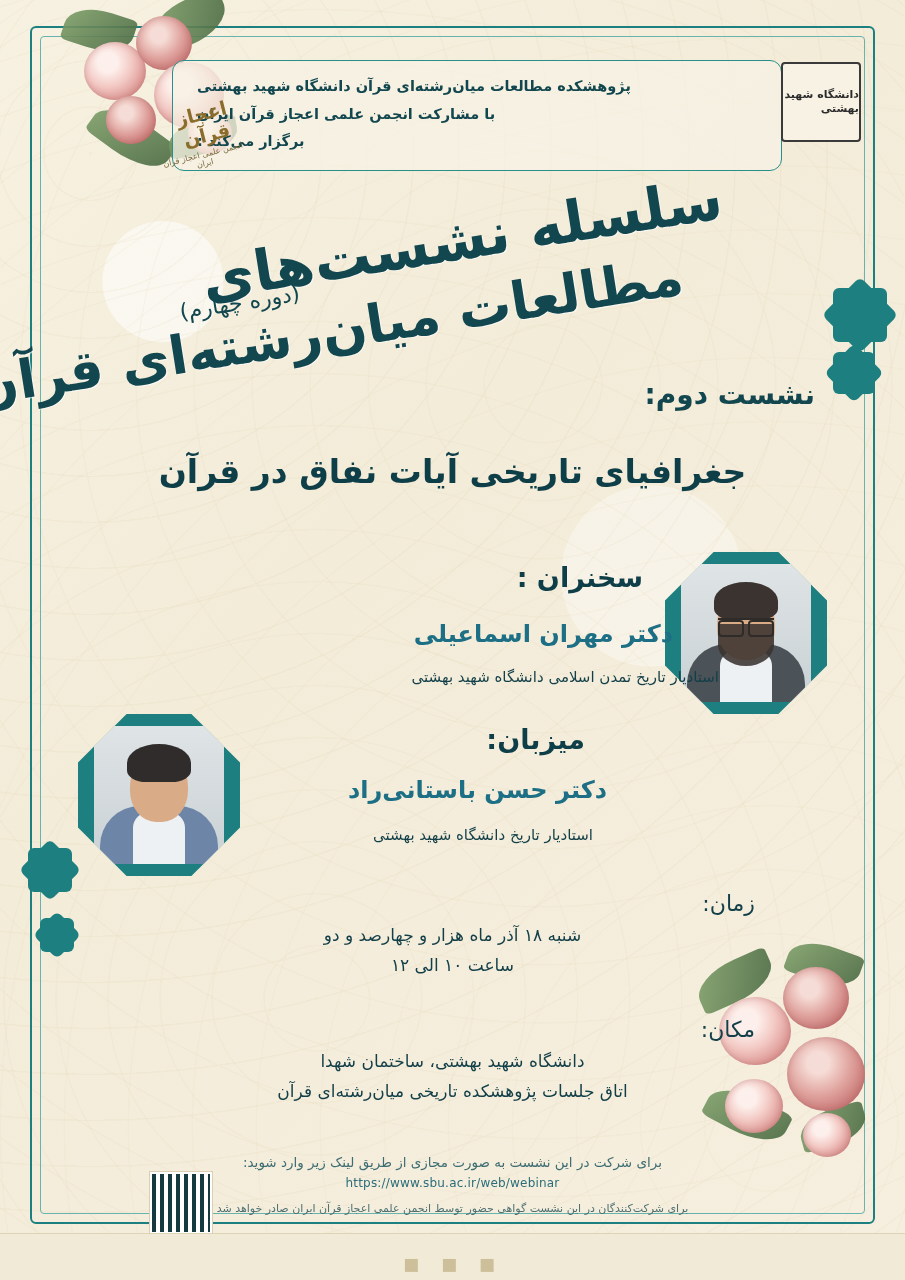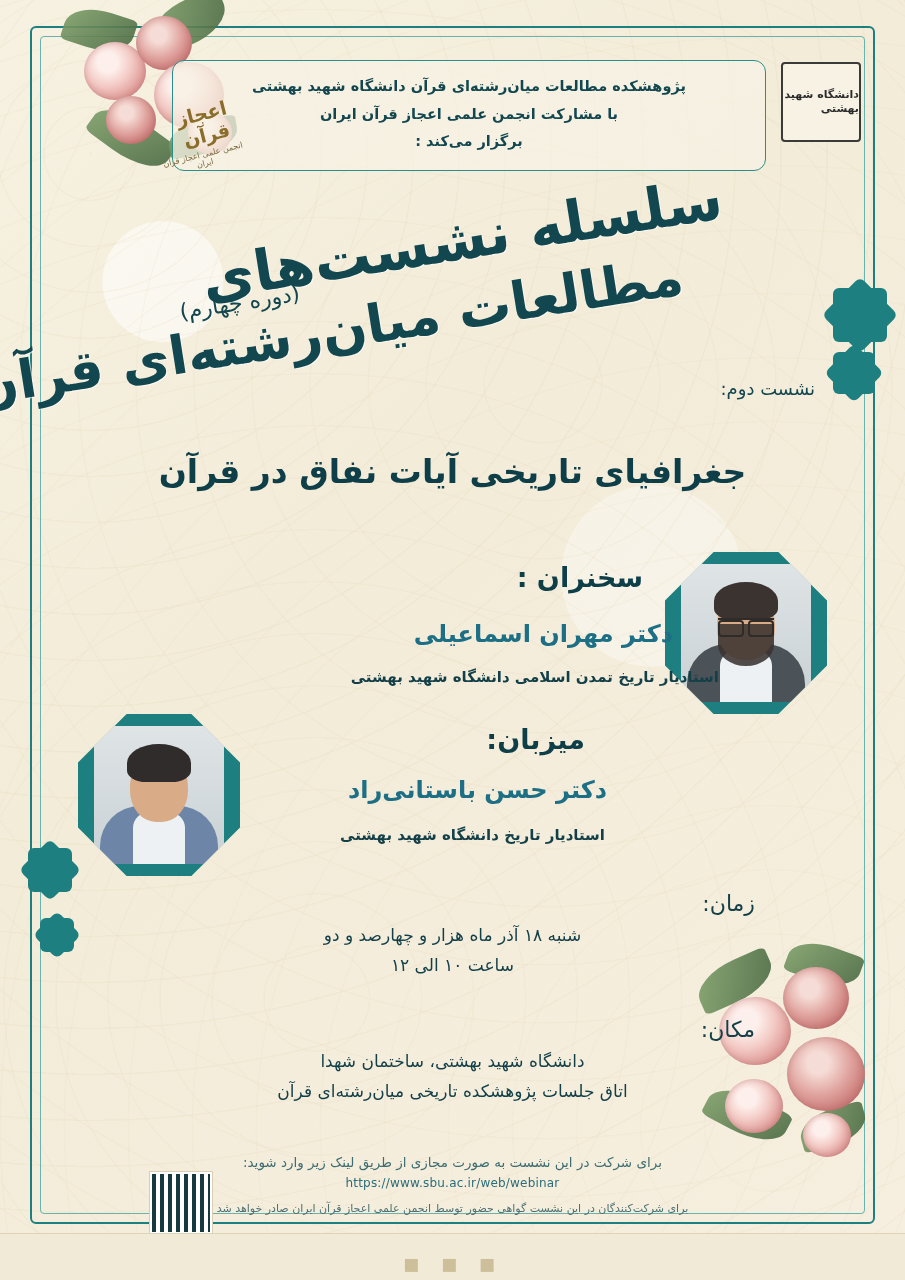--- a/index.html
+++ b/index.html
@@ -72,22 +72,22 @@
 
   
   .header-box {
     position: absolute;
     left: 172px;
     top: 60px;
     width: 560px;
     border: 1px solid #2a8f8a;
     border-radius: 12px;
     background: rgba(247,242,228,0.75);
-    padding: 12px 16px 14px;
-    text-align: center;
+    padding: 12px 24px 14px;
+    text-align: left;
     color: #0d3b45;
   }
   .header-box .line {
     font-size: 14.5px;
     font-weight: bold;
     line-height: 1.9;
     color: #12474f;
   }
 
   .sbu-logo {
@@ -220,22 +220,22 @@
     color: #12474f;
     transform: rotate(-9deg);
     white-space: nowrap;
   }
 
   
   .session-label {
     position: absolute;
     right: 90px;
     top: 378px;
-    font-size: 18px;
-    font-weight: normal;
+    font-size: 28px;
+    font-weight: bold;
     color: #12474f;
     margin-left: 15px;
   }
   .session-title {
     position: absolute;
     right: 150px;
     left: 150px;
     top: 452px;
     text-align: center;
     font-size: 33px;
@@ -260,30 +260,30 @@
   }
   .person-name {
     position: absolute;
     font-size: 24px;
     font-weight: bold;
     color: #1d6f85;
   }
   .person-affil {
     position: absolute;
     font-size: 15px;
-    font-weight: bold;
+    font-weight: normal;
     color: #123f48;
   }
   .speaker-block .role-label { right: 262px; top: 6px; }
   .speaker-block .person-name { right: 232px; top: 64px; }
   .speaker-block .person-affil { right: 186px; top: 112px; }
 
   .host-block .role-label { right: 320px; top: 6px; }
   .host-block .person-name { right: 298px; top: 58px; }
-  .host-block .person-affil { right: 300px; top: 108px; }
+  .host-block .person-affil { right: 312px; top: 108px; }
 
   
   .photo-oct {
     position: absolute;
     width: 162px;
     height: 162px;
     background: #1d7f7f;
     clip-path: polygon(30% 0%, 70% 0%, 100% 30%, 100% 70%, 70% 100%, 30% 100%, 0% 70%, 0% 30%);
     display: flex;
     align-items: center;

